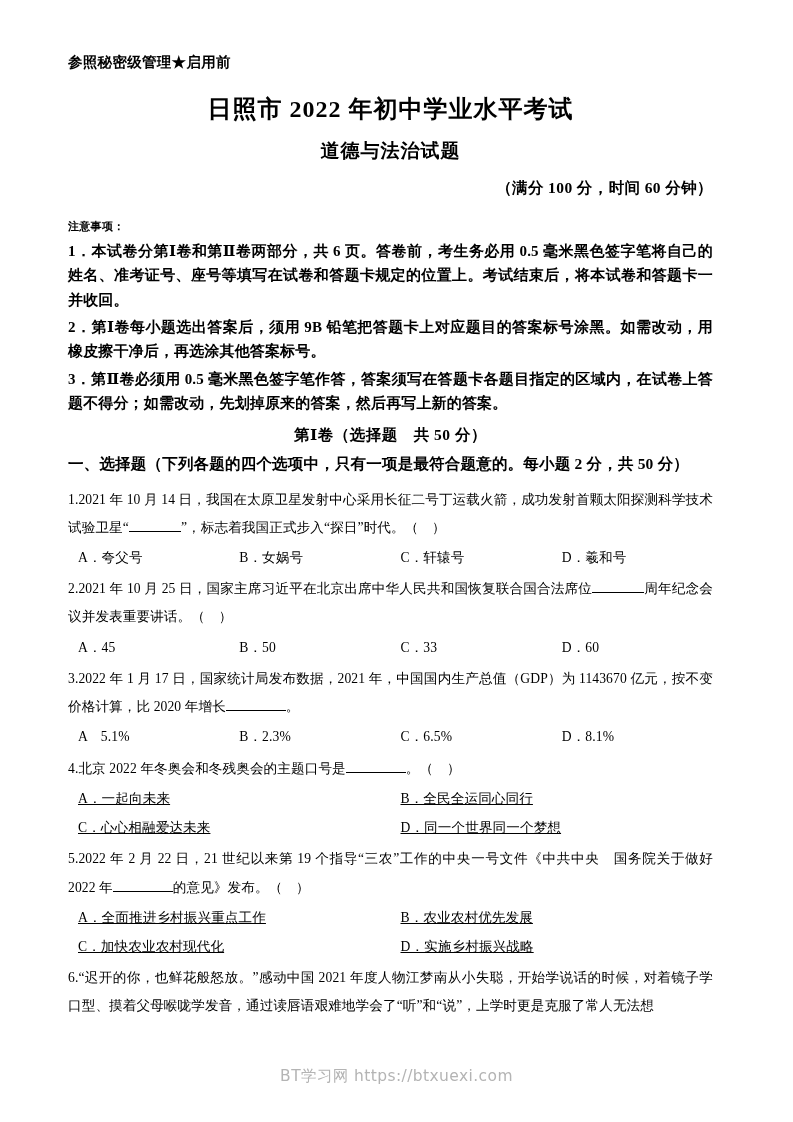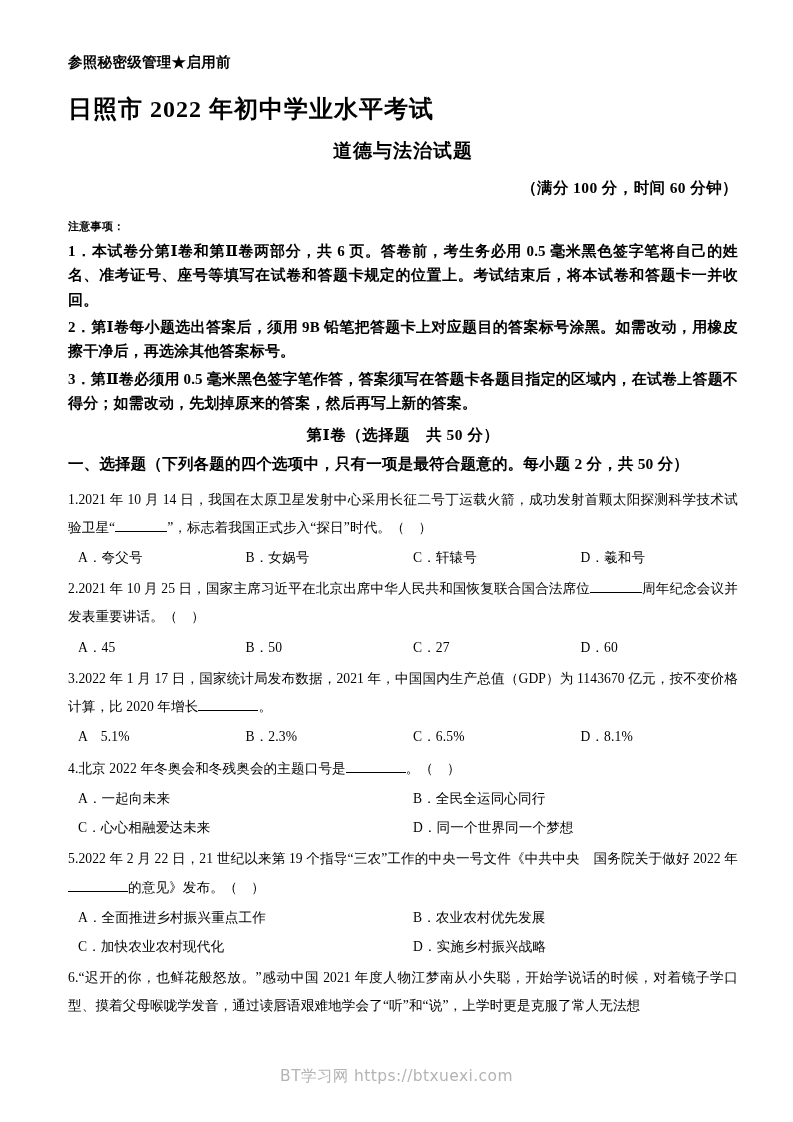--- a/index.html
+++ b/index.html
@@ -14,33 +14,33 @@
     font-family: "Liberation Serif", "DejaVu Serif", serif;
     color: #000000;
     overflow: hidden;
   }
   .page {
     position: absolute;
     left: 0; top: 0;
     width: 793px;
     height: 1122px;
     box-sizing: border-box;
-    padding: 52px 55px 0 68px;
+    padding: 52px 80px 0 68px;
   }
 
   
   .secrecy-line {
     font-size: 14.5px;
     font-weight: bold;
     letter-spacing: 0.3px;
     line-height: 1.4;
     margin: 0 0 22px 0;
   }
   .doc-title {
-    text-align: left;
+    text-align: center;
     font-size: 24px;
     font-weight: bold;
     letter-spacing: 1px;
     margin: 0 0 14px 0;
     line-height: 1.3;
   }
   .doc-subtitle {
     text-align: center;
     font-size: 19px;
     font-weight: bold;
@@ -114,21 +114,21 @@
     line-height: 2.0;
     letter-spacing: 0.1px;
     margin: 2px 0 0 0;
   }
   .opts-row {
     display: flex;
     width: 100%;
     justify-content: flex-end;
   }
   .opts.cols4 .opt { width: 25%; box-sizing: border-box; padding-right: 6px; }
-  .opts.cols2 .opt { width: 50%; box-sizing: border-box; padding-right: 10px; }
+  .opts.cols2 .opt { width: 50%; box-sizing: border-box; padding-right: 10px; text-decoration: underline; }
   .opt { white-space: nowrap; }
   .opts.cols4 .opts-row { padding-left: 10px; }
   .opts.cols2 .opts-row { padding-left: 10px; }
   .opts.cols2 .opts-row + .opts-row { margin-top: 2px; }
 
   
   .watermark {
     position: absolute;
     left: 0;
     top: 1066px;
@@ -171,21 +171,21 @@
       </div>
     </div>
   </div>
 
   <div class="question">
     <p class="q-stem"><span>2.</span><span>2021 年 10 月 25 日，国家主席习近平在北京出席中华人民共和国恢复联合国合法席位</span><span class="blank w-mid"></span><span>周年纪念会议并发表重要讲话。（　）</span></p>
     <div class="opts cols4">
       <div class="opts-row">
         <span class="opt">A．45</span>
         <span class="opt">B．50</span>
-        <span class="opt">C．27</span>
+        <span class="opt">C．33</span>
         <span class="opt">D．60</span>
       </div>
     </div>
   </div>
 
   <div class="question">
     <p class="q-stem"><span>3.</span><span>2022 年 1 月 17 日，国家统计局发布数据，2021 年，中国国内生产总值（GDP）为 1143670 亿元，按不变价格计算，比 2020 年增长</span><span class="blank w-long"></span><span>。</span></p>
     <div class="opts cols4">
       <div class="opts-row">
         <span class="opt">A　5.1%</span>

